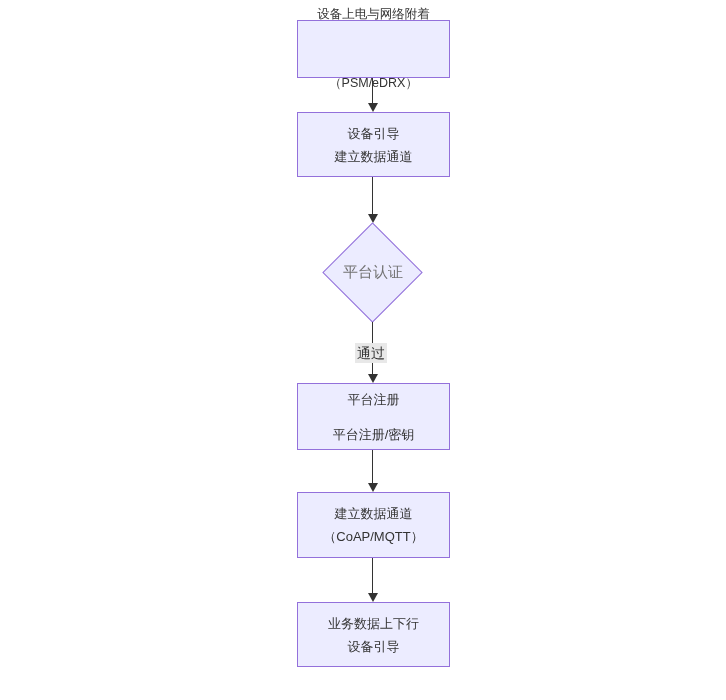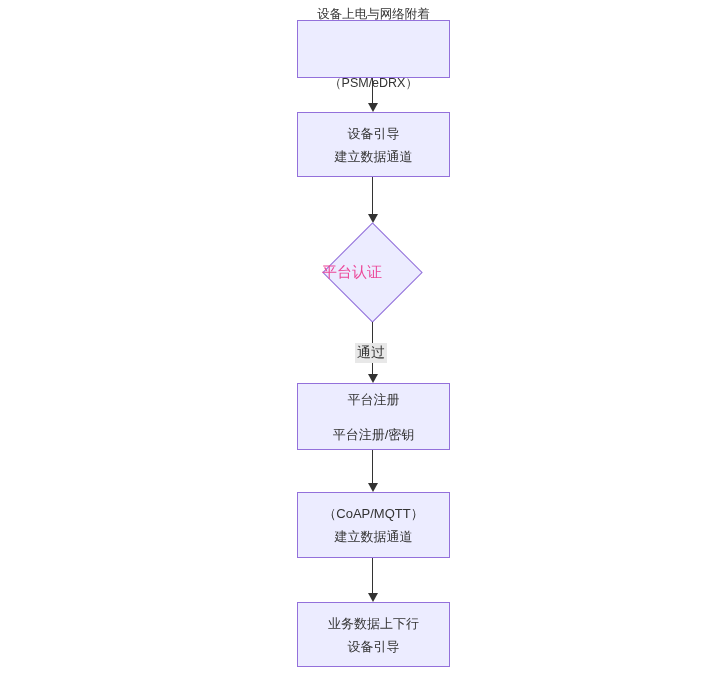--- a/index.html
+++ b/index.html
@@ -33,23 +33,23 @@
     height: 71px;
     background: #ECECFF;
     border: 1px solid #9370DB;
     box-sizing: border-box;
     transform: rotate(45deg);
   }
   .diamond-label {
     position: absolute;
     display: flex;
     align-items: center;
-    justify-content: flex-start;
+    justify-content: center;
     font-size: 15px;
-    color: #ec4899;
+    color: #737373;
   }
   .edge-line {
     position: absolute;
     width: 1px;
     background: #333333;
   }
   .arrowhead {
     position: absolute;
     width: 0; height: 0;
     border-left: 5px solid transparent;
@@ -87,34 +87,34 @@
 
   <div class="edge-line" style="left:372px; top:177px; height:38px;"></div>
   <div class="arrowhead" style="left:368px; top:214px;"></div>
 
   <div class="diamond-shape" style="left:337px; top:237px;"></div>
   <div class="diamond-label" style="left:322px; top:223px; width:102px; height:99px;">
     <span>平台认证</span>
   </div>
 
   <div class="edge-line" style="left:372px; top:322px; height:52px;"></div>
-  <div class="edge-label" style="left:371px; top:343px;font-family:Liberation Serif, serif;">通过</div>
+  <div class="edge-label" style="left:371px; top:343px;">通过</div>
   <div class="arrowhead" style="left:368px; top:374px;"></div>
 
   <div class="node" style="left:297px; top:383px; width:153px; height:67px;gap:12px;">
     <span>平台注册</span>
     <span>平台注册/密钥</span>
   </div>
 
   <div class="edge-line" style="left:372px; top:450px; height:33px;"></div>
   <div class="arrowhead" style="left:368px; top:483px;"></div>
 
   <div class="node" style="left:297px; top:492px; width:153px; height:66px;">
+    <span>建立数据通道</span>
     <span>（CoAP/MQTT）</span>
-    <span>建立数据通道</span>
   </div>
 
   <div class="edge-line" style="left:372px; top:558px; height:35px;"></div>
   <div class="arrowhead" style="left:368px; top:593px;"></div>
 
   <div class="node" style="left:297px; top:602px; width:153px; height:65px;justify-content:center;">
     <span>业务数据上下行</span>
     <span>设备引导</span>
   </div>
 

